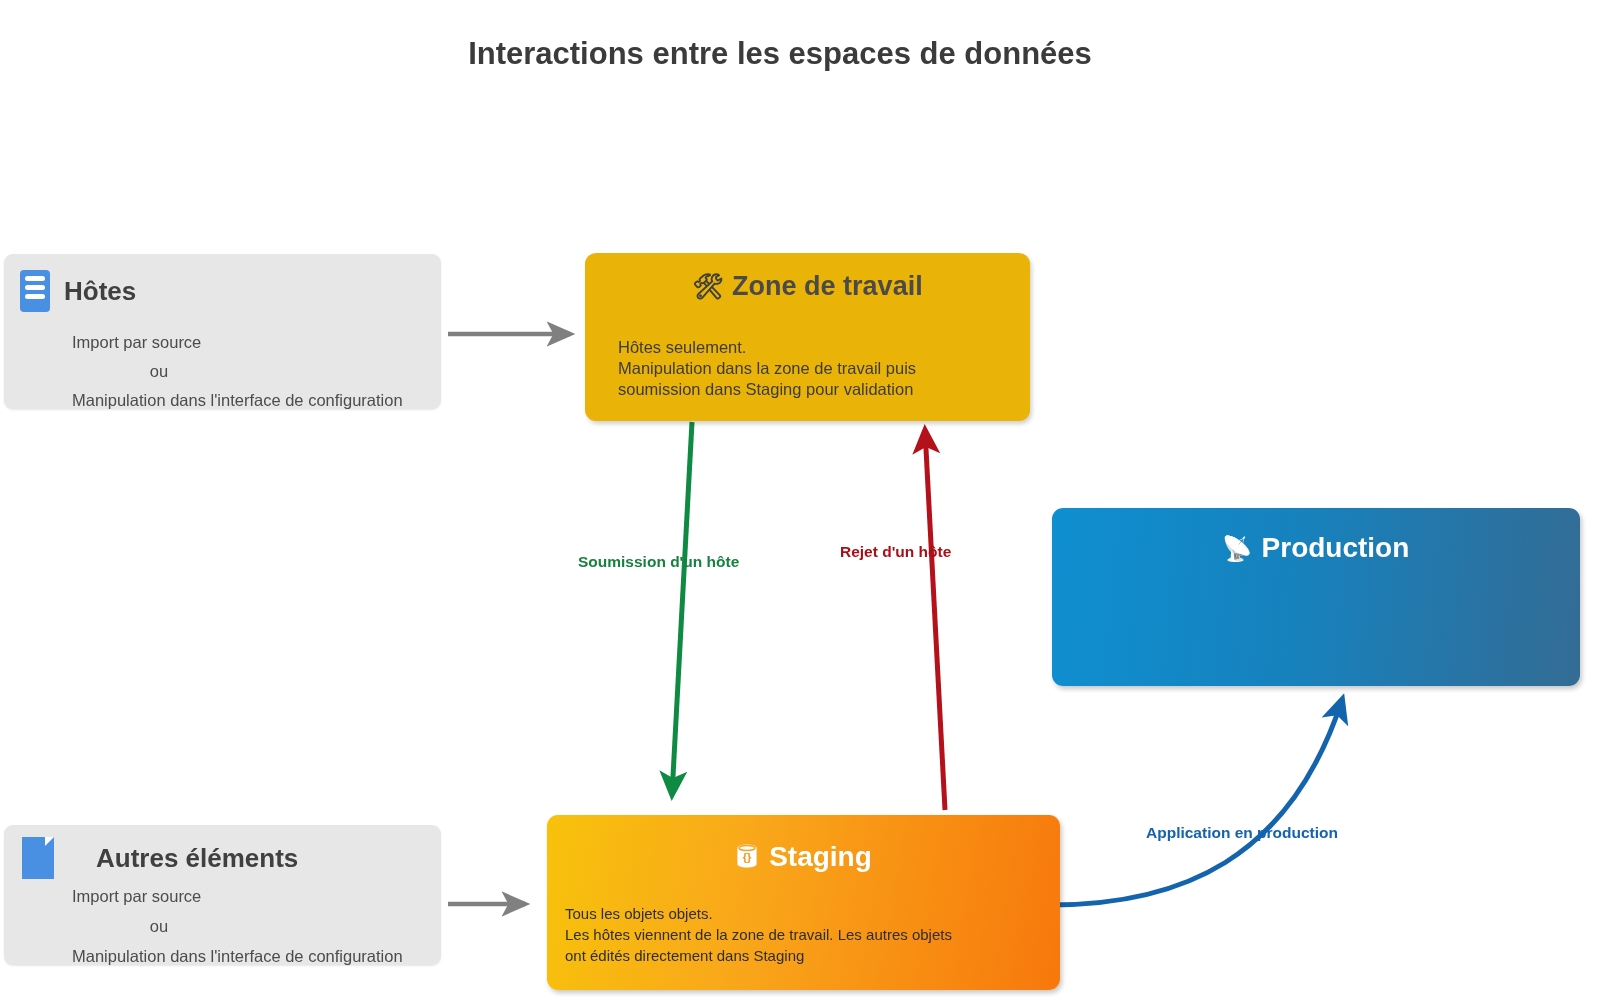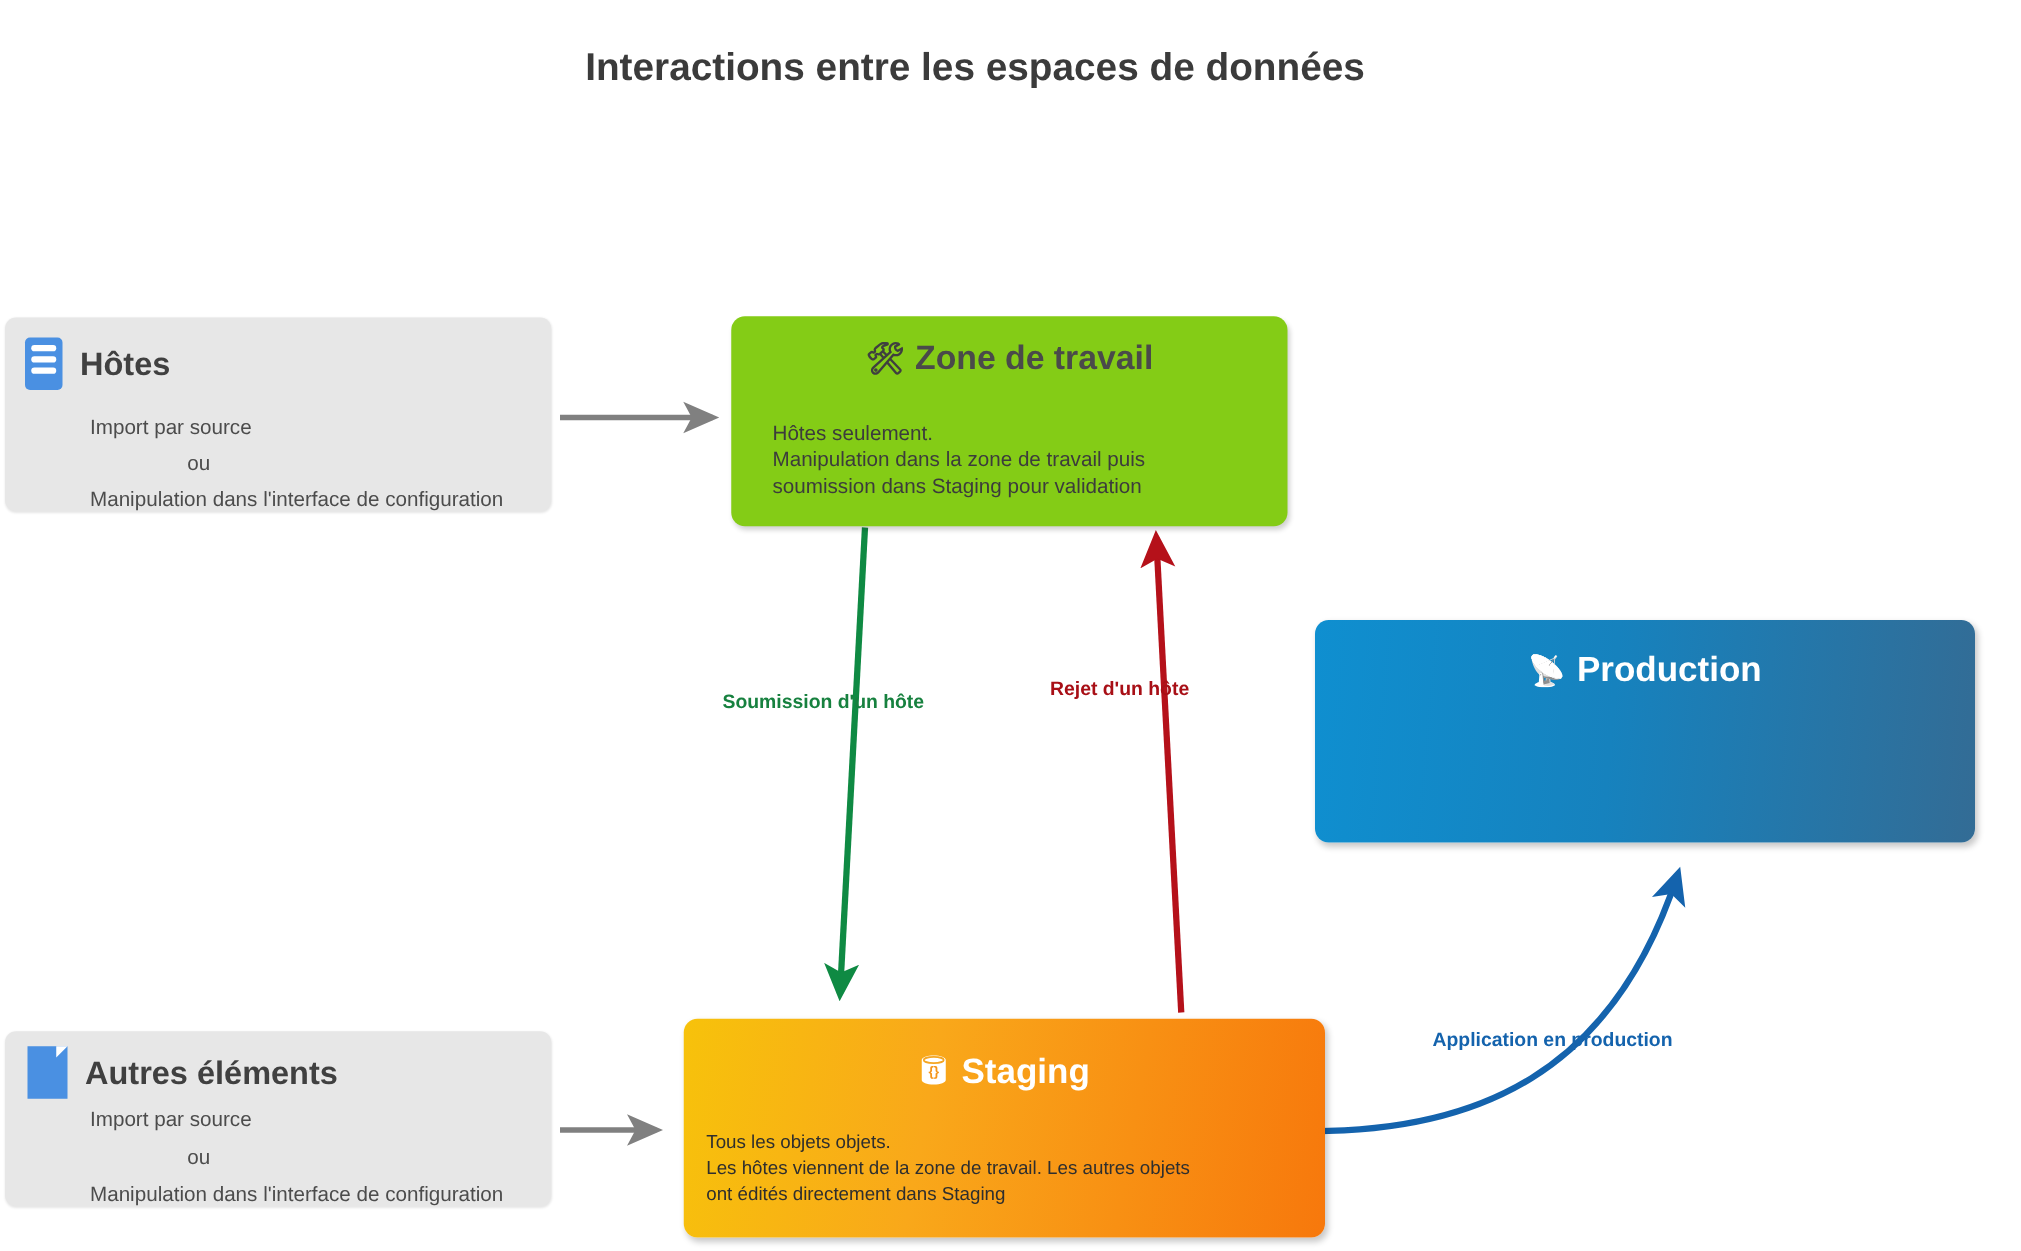--- a/index.html
+++ b/index.html
@@ -105,21 +105,21 @@
     position: absolute;
     right: 0; top: 0;
     border-width: 0 0 9px 9px;
     border-style: solid;
     border-color: transparent transparent #ffffff transparent;
     transform: rotate(180deg);
   }
 
   
   .ws-box {
-    background: #84cc16;
+    background: #eab308;
     border-radius: 11px;
     box-shadow: 2px 3px 4px rgba(0,0,0,0.18);
   }
   .ws-title {
     position: absolute;
     left: 0; right: 0;
     top: 18px;
     text-align: center;
     font-size: 27px;
     font-weight: bold;
@@ -263,21 +263,21 @@
           <i></i>
       </span>
       <span class="src-title">Hôtes</span>
     </div>
     <div class="src-line" style="left:68px; top:79px;">Import par source</div>
     <div class="src-line center" style="left:0; width:310px; top:108px;">ou</div>
     <div class="src-line" style="left:68px; top:137px;">Manipulation dans l'interface de configuration</div>
   </div>
 
   <div class="box src-box" style="left:4px; top:825px; width:437px; height:140px;">
-    <div class="src-head" style="left:18px; top:12px;">
+    <div class="src-head" style="left:18px; top:12px;gap:28px;">
       <span class="doc-icon"></span>
       <span class="src-title">Autres éléments</span>
     </div>
     <div class="src-line" style="left:68px; top:62px;">Import par source</div>
     <div class="src-line center" style="left:0; width:310px; top:92px;">ou</div>
     <div class="src-line" style="left:68px; top:122px;">Manipulation dans l'interface de configuration</div>
   </div>
 
   <div class="box ws-box" style="left:585px; top:253px; width:445px; height:168px;">
     <div class="ws-title">
@@ -296,21 +296,21 @@
           <ellipse cx="12" cy="5" rx="8" ry="2.5" fill="none" stroke="#f5a623" stroke-width="1.4"></ellipse>
           <text x="12" y="18" font-size="11" font-family="'Liberation Sans', sans-serif" fill="#f5951a" text-anchor="middle">{}</text>
         </svg>
       </span><span>Staging</span>
     </div>
     <div class="stg-body">Tous les objets objets.
 Les hôtes viennent de la zone de travail. Les autres objets
 ont édités directement dans Staging</div>
   </div>
 
-  <div class="box prod-box" style="left:1052px; top:496px; width:528px; height:178px;">
+  <div class="box prod-box" style="left:1052px; top:508px; width:528px; height:178px;">
     <div class="prod-title">
       <span class="glyph">📡</span><span>Production</span>
     </div>
   </div>
 
   <div class="edge-label lbl-submit" style="left:578px; top:553px;">Soumission d'un hôte</div>
 
   <div class="edge-label lbl-reject" style="left:840px; top:543px;">Rejet d'un hôte</div>
 
   <div class="edge-label lbl-apply" style="left:1146px; top:808px;margin-top:16px;">Application en production</div>

